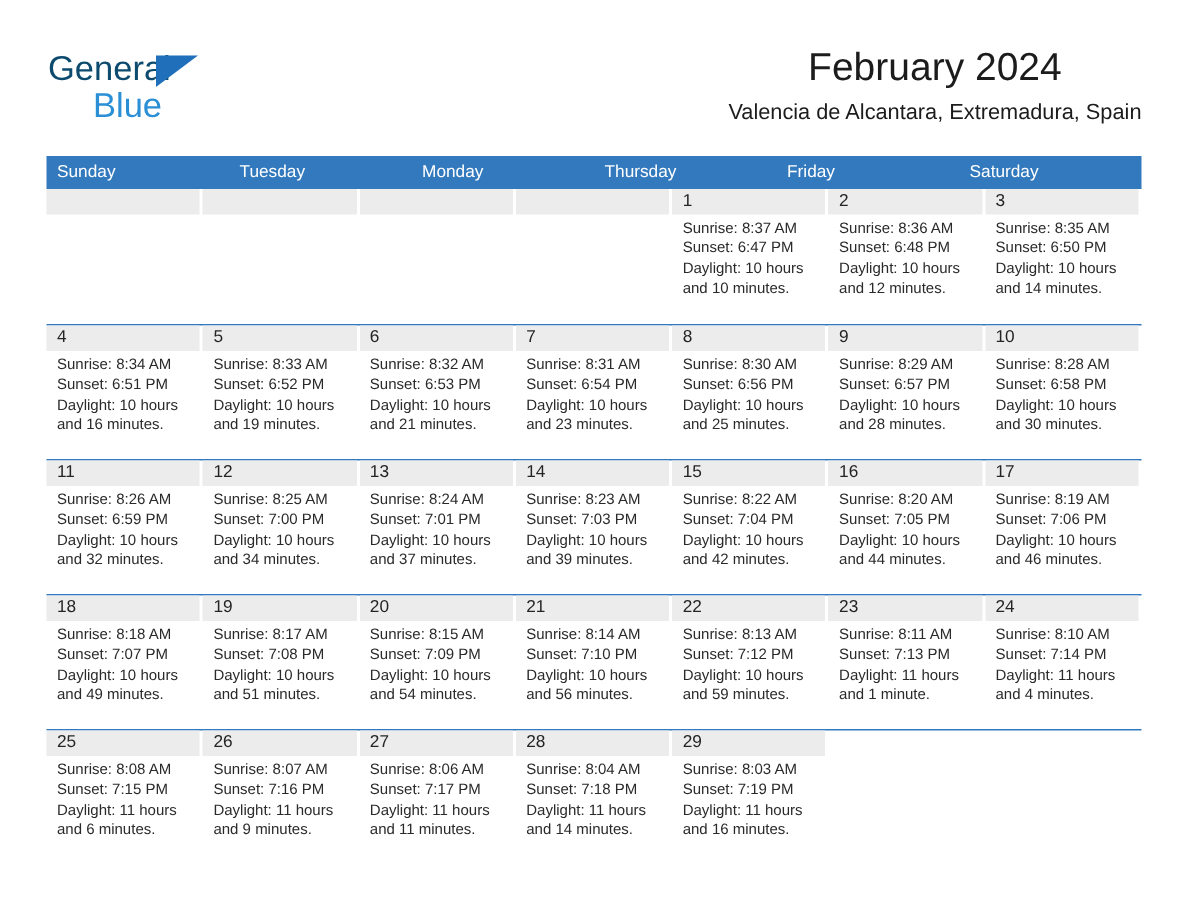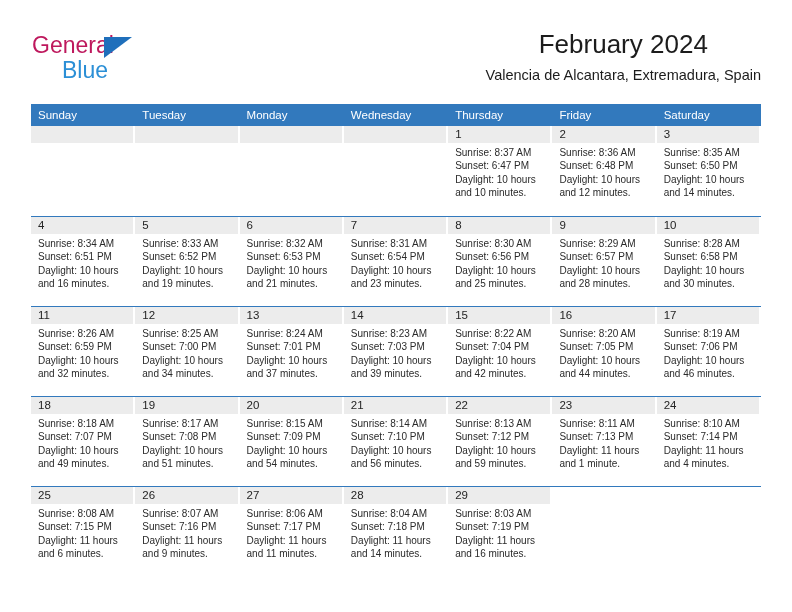--- a/index.html
+++ b/index.html
@@ -25,21 +25,21 @@
   }
   .logo {
     position: absolute;
     left: 0; top: 4px;
     width: 210px; height: 56px;
   }
   .logo-general {
     position: absolute;
     left: 1px; top: 0px;
     font-size: 23px;
-    color: #be185d;
+    color: #0c4a6e;
     letter-spacing: 0px;
     line-height: 26px;
     font-family: "Liberation Sans", sans-serif;
   }
   .logo-tri {
     position: absolute;
     left: 73px; top: 5px;
     width: 0; height: 0;
     border-left: 28px solid #1f6fbb;
     border-bottom: 21px solid transparent;
@@ -145,21 +145,20 @@
       <div class="cal-subtitle">Valencia de Alcantara, Extremadura, Spain</div>
     </div>
 
   </div>
 
   <div class="calendar">
     <div class="weekhead" id="weekhead">
         <div class="wh-cell">Sunday</div>
         <div class="wh-cell">Tuesday</div>
         <div class="wh-cell">Monday</div>
-        <div class="wh-cell">Wednesday</div>
         <div class="wh-cell">Thursday</div>
         <div class="wh-cell">Friday</div>
         <div class="wh-cell">Saturday</div>
       </div>
     <div id="weeks">
         <div class="week first">
           <div class="daycell empty">
             <div class="datenum"></div>
           </div>
           <div class="daycell empty">

